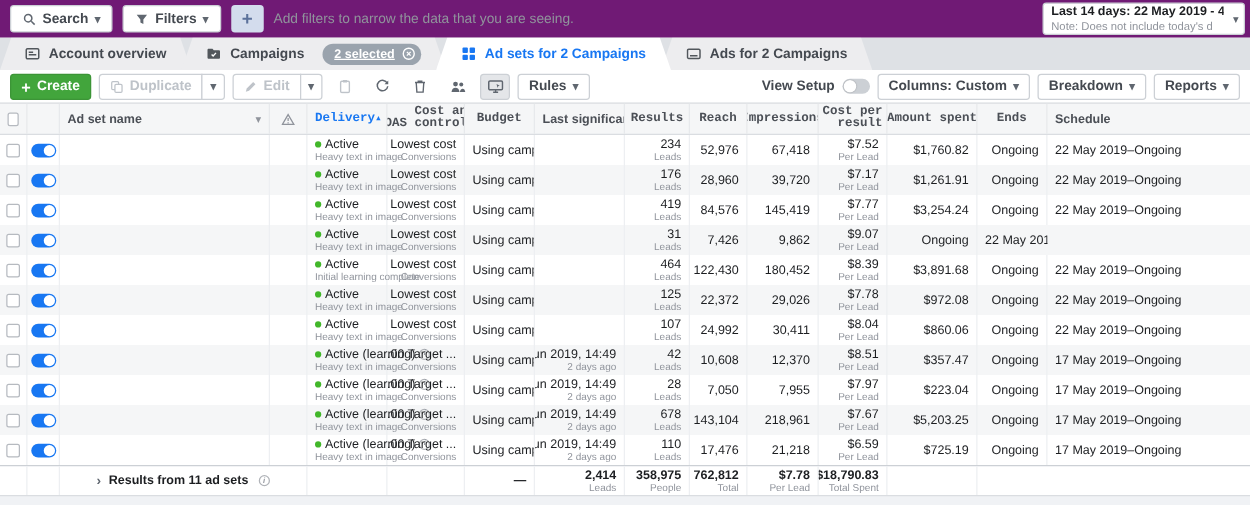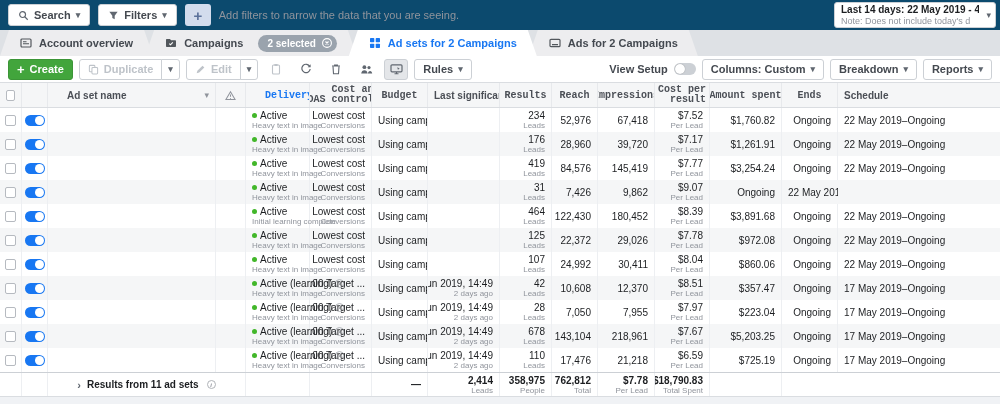--- a/index.html
+++ b/index.html
@@ -1,35 +1,35 @@
 <!DOCTYPE html>
 <html><head>
 <meta charset="utf-8">
 <style>
   * { box-sizing: border-box; margin: 0; padding: 0; }
   html,body { width:1000px; height:404px; overflow:hidden; }
   body { font-family:"Liberation Sans","DejaVu Sans",sans-serif; background:#fff; color:#1c1e21; }
 
   
-  .filterbar { height:30px; background:#0c4a6e; display:flex; align-items:center; gap:8px; padding:0 8px; position:relative; }
+  .filterbar { height:30px; background:#701a75; display:flex; align-items:center; gap:8px; padding:0 8px; position:relative; }
   .fbtn { height:22px; border:1px solid #ccd0d5; border-radius:3px; background:#fff; font-size:11px; font-weight:bold; color:#444950; display:inline-flex; align-items:center; gap:5px; padding:0 9px; cursor:pointer; }
   .fbtn svg { flex:0 0 auto; }
   .addfilter { width:26px; height:22px; background:#d3dced; color:#5b719b; border:none; border-radius:3px; font-size:15px; font-weight:bold; display:inline-flex; align-items:center; justify-content:center; cursor:pointer; }
   .hint { font-size:11px; color:#90949c; }
   .daterange { position:absolute; right:4px; top:2px; width:162px; height:26px; background:#fff; border:1px solid #ccd0d5; border-radius:3px; padding:1px 16px 1px 6px; cursor:pointer; }
   .daterange .l1 { font-size:10px; font-weight:bold; color:#1c1e21; white-space:nowrap; overflow:hidden; line-height:12px; }
   .daterange .l2 { font-size:9px; color:#90949c; white-space:nowrap; overflow:hidden; line-height:11px; }
   .daterange .caret { position:absolute; right:4px; top:8px; color:#606770; font-size:9px; }
 
   
   .tabbar { height:26px; background:#dee1e5; display:flex; align-items:flex-end; }
   .tab { height:26px; display:flex; align-items:center; gap:7px; padding:0 20px; background:#ededef; clip-path:polygon(9px 0,calc(100% - 9px) 0,100% 100%,0 100%); font-size:11px; font-weight:bold; color:#444950; margin-right:-8px; cursor:pointer; white-space:nowrap; }
   .tab.active { background:#fff; color:#1877f2; z-index:2;margin-top:44px; }
   .tab svg { flex:0 0 auto; }
-  .pill { background:#9aa3ad; color:#fff; font-size:10px; font-weight:bold; border-radius:9px; height:17px; display:inline-flex; align-items:center; gap:5px; padding:0 4px 0 9px; margin-left:8px; }
+  .pill { background:#9aa3ad; color:#fff; font-size:10px; font-weight:bold; border-radius:9px; height:17px; display:inline-flex; align-items:center; gap:5px; padding:0 4px 0 9px; margin-left:8px;text-decoration:underline; }
 
   
   .toolbar { height:26px; background:#fff; display:flex; align-items:center; gap:6px; padding:0 8px; }
   .tbtn { height:21px; border:1px solid #ccd0d5; border-radius:3px; background:#fff; font-size:11px; font-weight:bold; color:#444950; display:inline-flex; align-items:center; gap:5px; padding:0 8px; cursor:pointer; }
   .create { background:#42a53c; border:1px solid #3c9537; color:#fff; }
   .create .plus { font-size:13px; font-weight:bold; line-height:1; }
   .group { display:inline-flex; }
   .group .tbtn { border-radius:0; }
   .group .tbtn:first-child { border-radius:3px 0 0 3px; }
   .group .tbtn:last-child { border-radius:0 3px 3px 0; margin-left:-1px; padding:0 6px; }
@@ -41,21 +41,21 @@
   .switch { width:22px; height:12px; border-radius:7px; background:#ccd0d5; position:relative; cursor:pointer; }
   .switch .knob { position:absolute; left:1px; top:1px; width:10px; height:10px; border-radius:50%; background:#fff; box-shadow:0 0 1px rgba(0,0,0,.4); }
   .caret { font-size:9px; color:#606770; line-height:1; }
 
   
   :root { --cols: 22px 26px minmax(0,1fr) 30px 64px 62px 56px 72px 52px 46px 57px 55px 72px 56px 162px; }
   .thead { display:grid; grid-template-columns:var(--cols); height:26px; background:#f5f6f7; border-top:1px solid #dadde1; border-bottom:1px solid #dadde1; font-size:10px; font-weight:bold; color:#4b4f56; }
   .th { display:flex; align-items:center; padding:0 6px; border-right:1px solid #e7e9ec; overflow:hidden; white-space:nowrap; }
   .th:last-child { border-right:none; }
   .th.r { justify-content:center; text-align:right;font-family:Liberation Mono, monospace; }
-  .th.between { justify-content:space-between;margin-left:13px; }
+  .th.between { justify-content:space-between; }
   .th.c { justify-content:center; }
   .th .two { display:flex; flex-direction:column; align-items:flex-end; line-height:10px; }
   .th-delivery { color:#1877f2;font-family:Liberation Mono, monospace; }
   .th-delivery .caret { color:#1877f2; }
 
   .tr { display:grid; grid-template-columns:var(--cols); height:24px; font-size:10px; background:#fff; }
   .tr:nth-child(even) { background:#f5f6f7; }
   .td { display:flex; flex-direction:column; justify-content:center; padding:0 6px; border-right:1px solid #edeff2; overflow:hidden; }
   .td:last-child { border-right:none; }
   .td.r { align-items:flex-end; text-align:right; }

